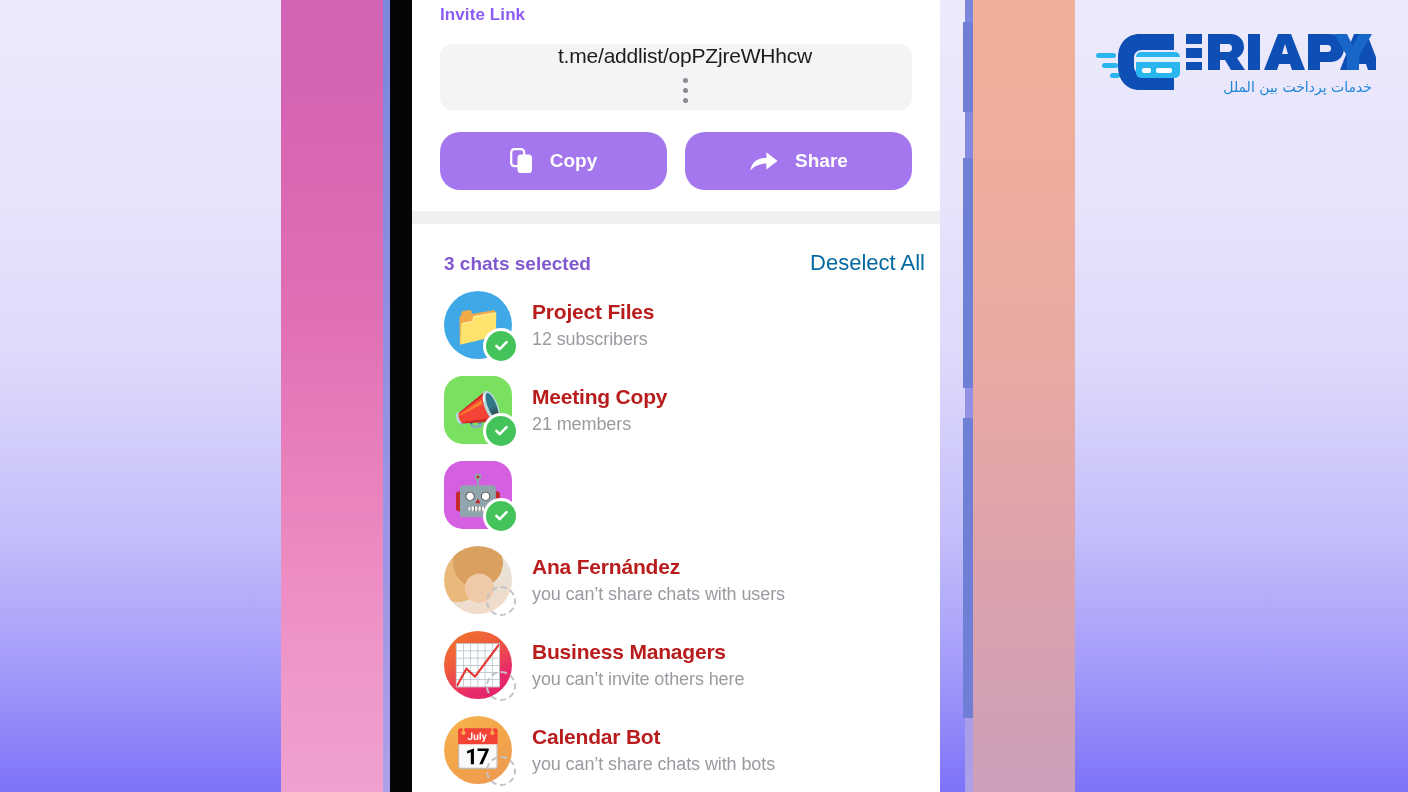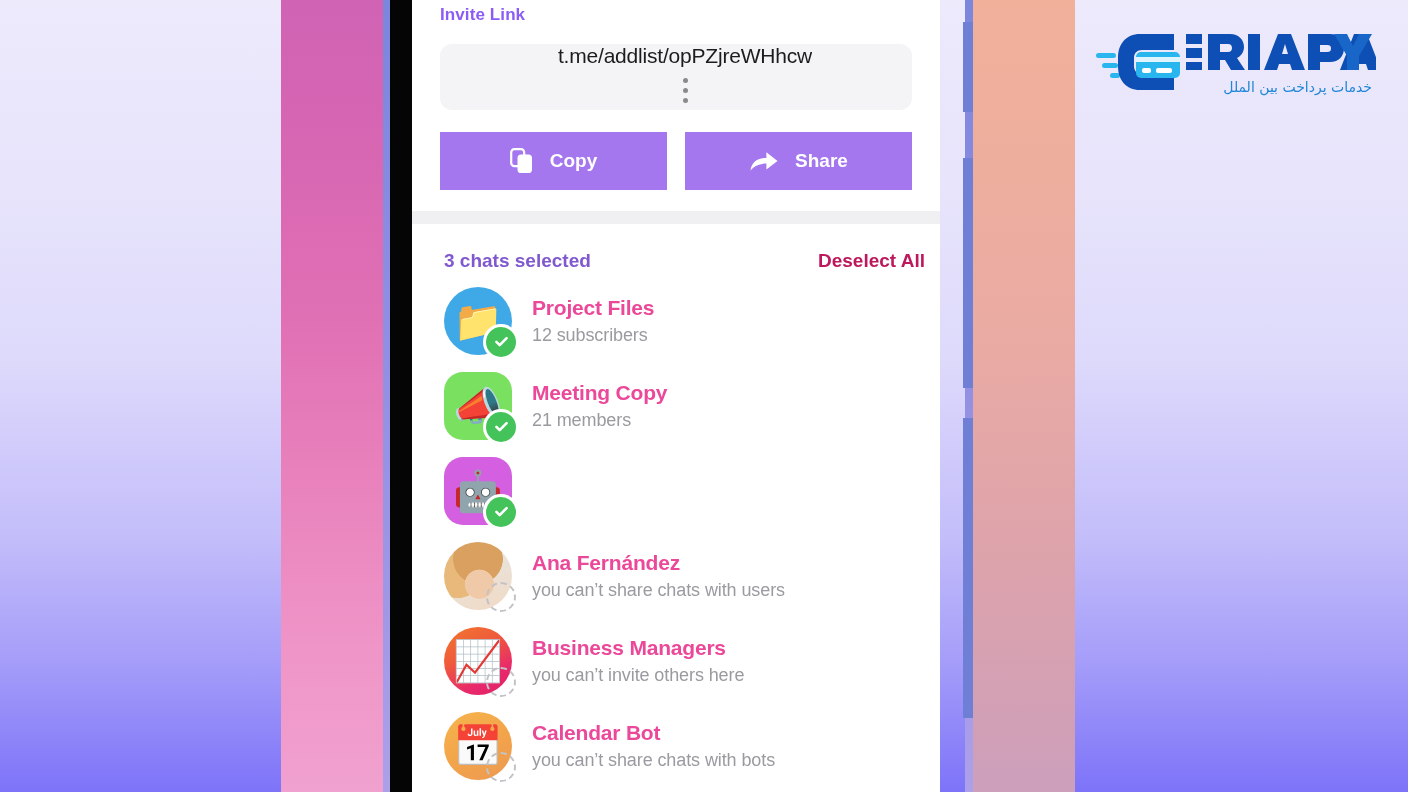--- a/index.html
+++ b/index.html
@@ -61,36 +61,36 @@
     white-space:nowrap; overflow:hidden;
   }
   #link-menu-icon {
     width:34px; height:40px; display:flex; flex-direction:column;
     align-items:center; justify-content:center; gap:5px; cursor:pointer;
   }
   #link-menu-icon i { width:5px; height:5px; border-radius:50%; background:#8a8a8e; display:block; }
 
   #action-row { display:flex; gap:18px; margin-top:22px; }
   .action-btn {
-    flex:1; height:58px; border:none; border-radius:0;
+    flex:1; height:58px; border:none; border-radius:20px;
     background:#a577ee; color:#fff; font-size:19px; font-weight:600;
     display:flex; align-items:center; justify-content:center; gap:16px;
     cursor:pointer; font-family:inherit;
   }
   .action-btn svg { display:block; }
 
   #section-divider { height:13px; background:#f0f0f2; margin-top:21px; }
 
   
   #selection-header {
     display:flex; align-items:baseline; justify-content:space-between;
     padding:26px 15px 0 32px;
   }
   #selected-count { color:#8159cf; font-size:19px; font-weight:700; }
-  #deselect-all { color:#be185d; font-size:19px; font-weight:700; cursor:pointer; }
+  #deselect-all { color:#0369a1; font-size:22px; font-weight:400; cursor:pointer; }
 
   
   #chat-list { padding:6px 0 0 0; }
   .chat-row {
     display:flex; align-items:center; gap:20px;
     padding:8px 32px; height:85px; cursor:pointer;
   }
   .avatar-wrap { position:relative; width:68px; height:68px; flex:0 0 68px; }
   .avatar {
     width:68px; height:68px; display:flex; align-items:center; justify-content:center;
@@ -116,21 +116,21 @@
     position:absolute; right:-4px; bottom:-2px; width:30px; height:30px; border-radius:50%;
     display:flex; align-items:center; justify-content:center;
   }
   .badge.checked { background:#43c35a; box-shadow:0 0 0 3px #fff; }
   .badge.checked svg { display:block; }
   .badge.unchecked {
     background:transparent; border:2px dashed #c2c2c7; box-sizing:border-box;
   }
 
   .chat-meta { display:flex; flex-direction:column; justify-content:center; gap:5px; min-width:0; }
-  .chat-title { font-size:21px; font-weight:700; color:#ec4899; letter-spacing:-.2px; white-space:nowrap; }
+  .chat-title { font-size:21px; font-weight:700; color:#b91c1c; letter-spacing:-.2px; white-space:nowrap; }
   .chat-sub   { font-size:18px; color:#9a9aa0; letter-spacing:-.1px; white-space:nowrap; }
 
   
   #logo {
     position:absolute; left:1096px; top:26px; width:280px; height:72px;
   }
   #logo svg { display:block; }
 </style>
 </head>
 <body>

